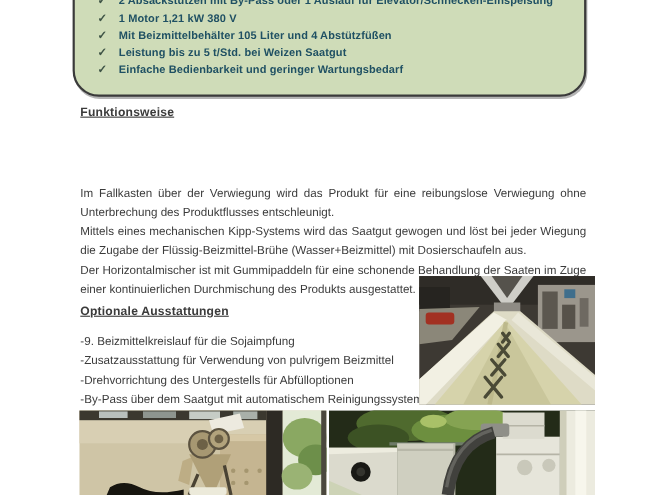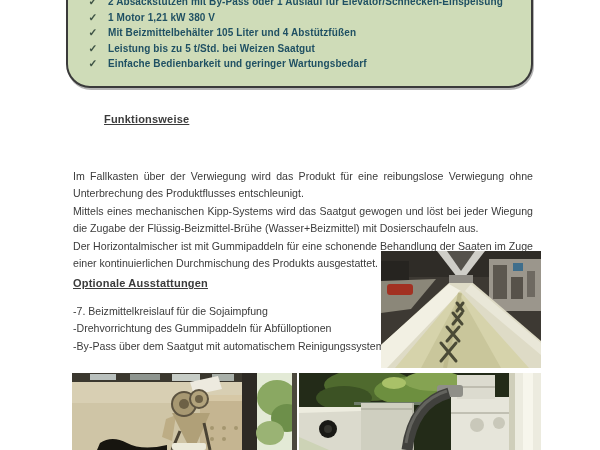--- a/index.html
+++ b/index.html
@@ -31,21 +31,21 @@
     color:var(--check-color,#3f5446); font-size:10.5px;
   }
   .feature-text { color:var(--box-text,#1f5063); letter-spacing:0.1px; }
 
   
   .heading {
     position:absolute; left:73px;
     font-size:11px; font-weight:bold; text-decoration:underline;
     color:var(--ink,#3b3b3b); letter-spacing:0.2px;
   }
-  #fw-heading  { top:113px;margin-left:31px; }
+  #fw-heading  { top:96px; }
   #opt-heading { top:277px; }
 
   
   .paragraphs { position:absolute; left:73px; top:132px; width:460px;margin-top:36px; }
   .paragraphs p {
     margin:0; text-align:justify;
     font-size:10.6px; line-height:17.4px; color:var(--ink,#3b3b3b);
   }
   .options { position:absolute; left:73px; top:303px; }
   .options div {
@@ -93,22 +93,23 @@
 
   <div class="paragraphs">
     <p>Im Fallkasten über der Verwiegung wird das Produkt für eine reibungslose Verwiegung ohne Unterbrechung des Produktflusses entschleunigt.</p>
     <p>Mittels eines mechanischen Kipp-Systems wird das Saatgut gewogen und löst bei jeder Wiegung die Zugabe der Flüssig-Beizmittel-Brühe (Wasser+Beizmittel) mit Dosierschaufeln aus.</p>
     <p>Der Horizontalmischer ist mit Gummipaddeln für eine schonende Behandlung der Saaten im Zuge einer kontinuierlichen Durchmischung des Produkts ausgestattet.</p>
   </div>
 
   <div class="heading" id="opt-heading">Optionale Ausstattungen</div>
 
   <div class="options">
-    <div>-7. Beizmittelkreislauf für die Sojaimpfung</div>
-    <div>-Drehvorrichtung des Gummipaddeln für Abfülloptionen</div>
+    <div>-9. Beizmittelkreislauf für die Sojaimpfung</div>
+    <div>-Zusatzausstattung für Verwendung von pulvrigem Beizmittel</div>
+    <div>-Drehvorrichtung des Untergestells für Abfülloptionen</div>
     <div>-By-Pass über dem Saatgut mit automatischem Reinigungssystem</div>
   </div>
 
   <div class="photo" id="photo-mixer">
     <svg width="160" height="117" viewBox="0 0 160 117" xmlns="http://www.w3.org/2000/svg">
       <rect width="160" height="117" fill="#3d3933"></rect>
       <rect width="160" height="26" fill="#2f2c27"></rect>
       <rect x="0" y="10" width="28" height="22" fill="#262420"></rect>
       <polygon points="0,30 55,28 30,58 0,62" fill="#8b8779"></polygon>
       <rect x="6" y="33" width="26" height="11" rx="3" fill="#a23122"></rect>

